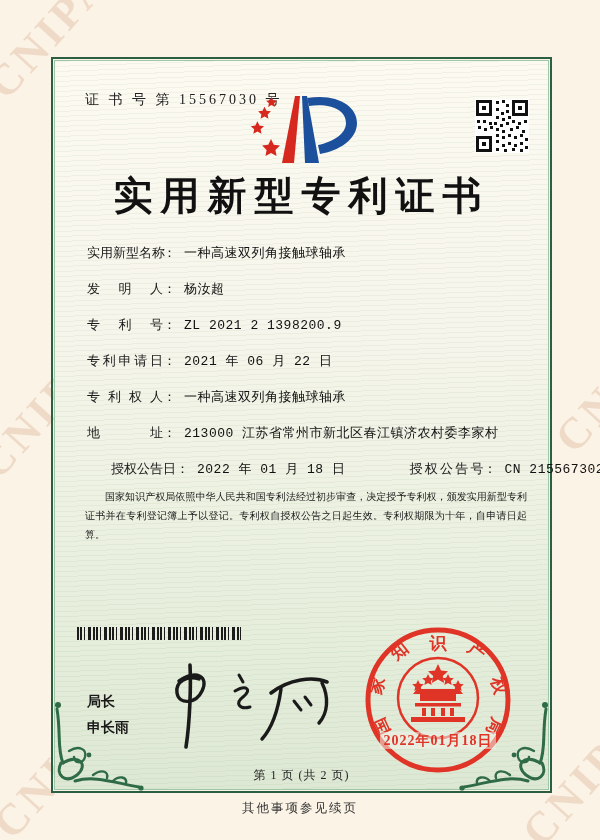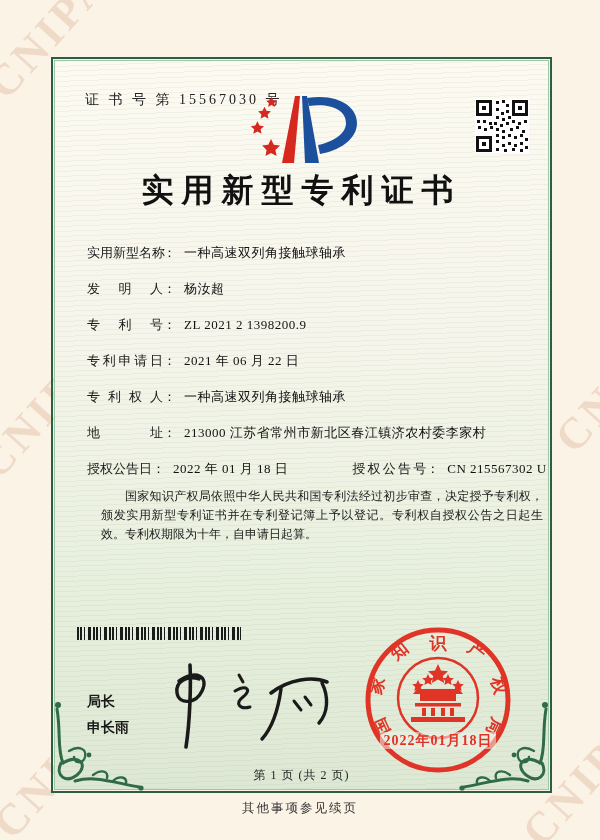--- a/index.html
+++ b/index.html
@@ -30,33 +30,33 @@
   
   .orn{position:absolute;bottom:-4px;width:96px;height:104px;z-index:3;}
   .orn.left{left:-4px;}
   .orn.right{right:-4px;transform:scaleX(-1);}
   
   .cert-no{position:absolute;left:30px;top:30px;font-size:14px;letter-spacing:3px;color:#222;}
   .logo{position:absolute;left:50%;top:32px;transform:translateX(-50%);}
   .qr{position:absolute;left:420px;top:38px;width:54px;height:54px;}
   .title{
     position:absolute;left:0;top:108px;width:100%;text-align:center;
-    font-size:32px;font-weight:bold;letter-spacing:8px;color:#111;
-  }
-  
-  .fields{position:absolute;left:32px;top:183px;width:440px;font-size:13px;}
+    font-size:39px;font-weight:bold;letter-spacing:8px;color:#111;
+  }
+  
+  .fields{position:absolute;left:32px;top:183px;width:440px;font-size:13px;font-family:Liberation Mono, monospace;}
   .frow{display:flex;align-items:baseline;height:21px;margin-bottom:15px;white-space:nowrap;}
   .flabel{display:inline-block;width:76px;text-align:justify;text-align-last:justify;color:#1a1a1a;}
   .fcolon{display:inline-block;margin-right:8px;color:#1a1a1a;}
   .fvalue{color:#111;letter-spacing:0.5px;}
-  .grant{display:flex;}
+  .grant{display:flex;margin-left:24px;}
   .grant .g2{margin-left:64px;display:flex;align-items:baseline;}
   .grant .g2 .flabel{width:74px;}
   
-  .paras{position:absolute;left:46px;top:426px;width:442px;font-size:12px;line-height:19px;color:#1b1b1b;text-align:justify;}
+  .paras{position:absolute;left:30px;top:426px;width:442px;font-size:10px;line-height:19px;color:#1b1b1b;text-align:justify;}
   .paras p{margin:0;text-indent:2em;}
   
   .barcode{
     position:absolute;left:22px;top:566px;width:164px;height:13px;
     background:repeating-linear-gradient(90deg,
       #1b1b1b 0 2px,rgba(0,0,0,0) 2px 3px,
       #1b1b1b 3px 5px,rgba(0,0,0,0) 5px 7px,
       #1b1b1b 7px 8px,rgba(0,0,0,0) 8px 11px,
       #1b1b1b 11px 14px,rgba(0,0,0,0) 14px 16px);
   }

